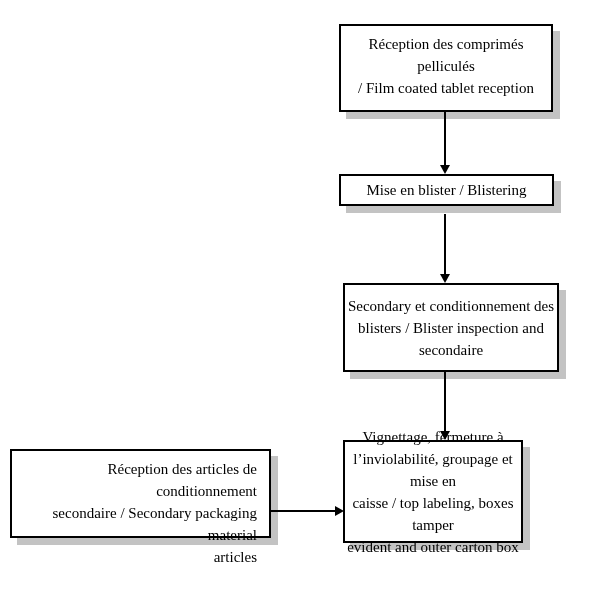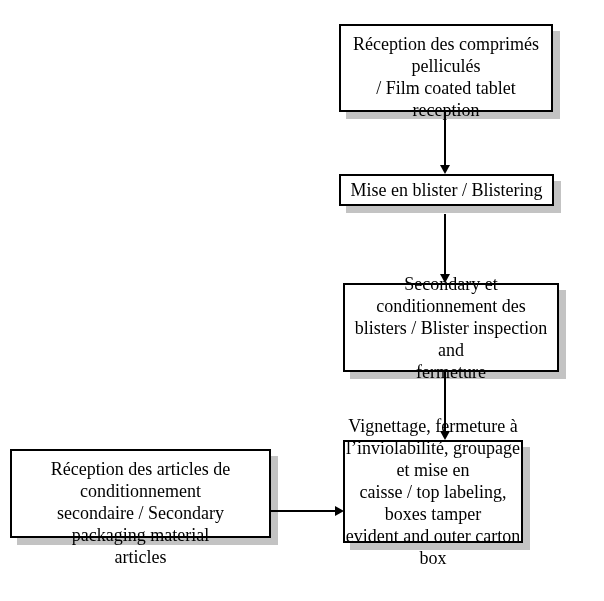--- a/index.html
+++ b/index.html
@@ -15,36 +15,36 @@
     font-family: "Liberation Serif", "DejaVu Serif", serif;
     color: #000000;
     overflow: hidden;
   }
   .node {
     position: absolute;
     box-sizing: border-box;
     background: #ffffff;
     border: 2px solid #000000;
     box-shadow: 7px 7px 0 0 #c3c3c3;
-    font-size: 18px;
+    font-size: 15px;
     line-height: 22px;
   }
   .node .line { display: block; }
   .center-text {
     text-align: center;
   }
   .flex-center {
     display: flex;
     flex-direction: column;
     justify-content: center;
   }
   .node-1 { left: 339px; top: 24px;  width: 214px; height: 88px;  padding-top: 7px; }
   .node-2 { left: 339px; top: 174px; width: 215px; height: 32px; }
   .node-3 { left: 343px; top: 283px; width: 216px; height: 89px; }
-  .node-4 { left: 10px;  top: 449px; width: 261px; height: 89px;  padding: 7px 12px; text-align: center; }
+  .node-4 { left: 10px;  top: 449px; width: 261px; height: 89px;  padding: 7px 12px; text-align: right; }
   .node-5 { left: 343px; top: 440px; width: 180px; height: 103px; }
   .vline {
     position: absolute;
     width: 2px;
     background: #000000;
   }
   .hline {
     position: absolute;
     height: 2px;
     background: #000000;
@@ -88,21 +88,21 @@
   <div class="node node-2 center-text flex-center">
     <span class="line">Mise en blister / Blistering</span>
   </div>
 
   <div class="vline v2-line"></div>
   <div class="arrowhead-down v2-head"></div>
 
   <div class="node node-3 center-text flex-center">
     <span class="line">Secondary et conditionnement des</span>
     <span class="line">blisters / Blister inspection and</span>
-    <span class="line">fermeture</span>
+    <span class="line">secondaire</span>
   </div>
 
   <div class="vline v3-line"></div>
   <div class="arrowhead-down v3-head"></div>
 
   <div class="node node-4">
     <span class="line">Réception des articles de conditionnement</span>
     <span class="line">secondaire / Secondary packaging material</span>
     <span class="line">articles</span>
   </div>

